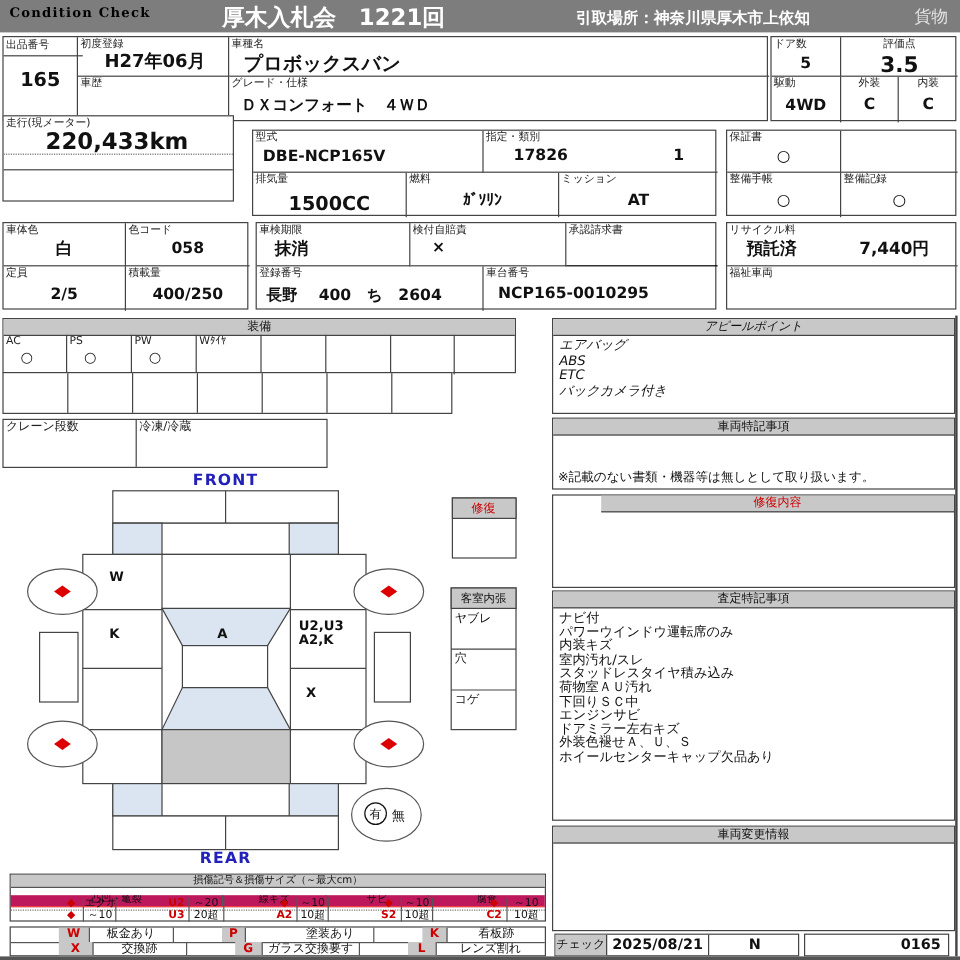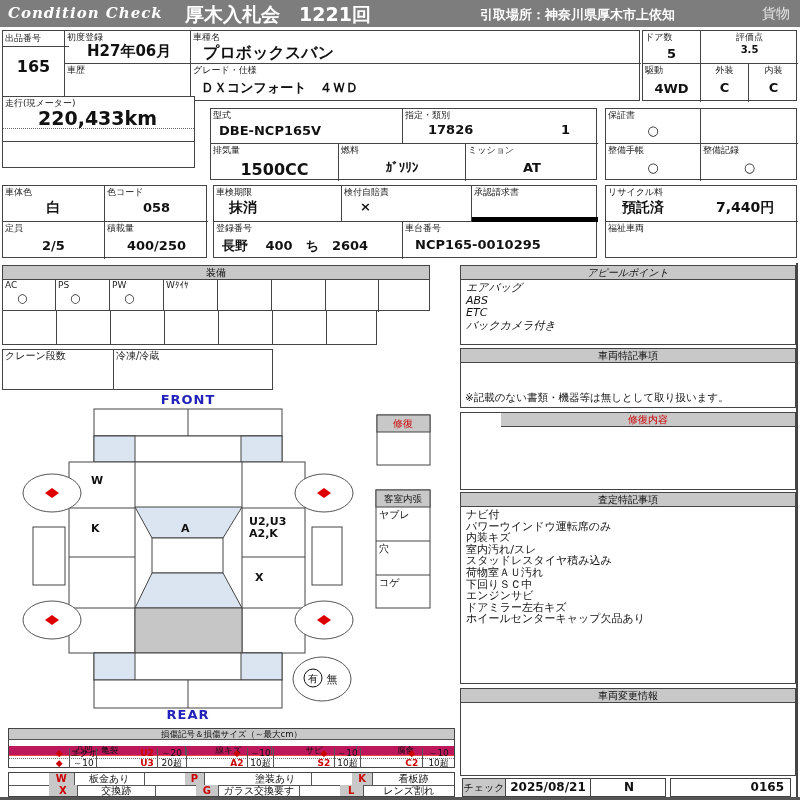--- a/index.html
+++ b/index.html
@@ -19,21 +19,21 @@
   .lc{box-sizing:border-box;border-right:1px solid #555;text-align:center;overflow:hidden;white-space:nowrap;}
   .lc:last-child{border-right:none;}
   svg text{font-family:"DejaVu Sans","Liberation Sans",sans-serif;}
 </style>
 </head>
 <body>
 
 <div id="page">
 
   <div class="hdrbar">
-    <span class="abs" style="left:8px;top:4px;font-family:'DejaVu Serif','Liberation Serif',serif;font-style:italic;font-weight:bold;font-size:15px;color:#ffffff;letter-spacing:1px;">Condition  Check</span>
+    <span class="abs" style="left:8px;top:4px;font-family:'DejaVu Serif','Liberation Serif',serif;font-weight:bold;font-size:11px;color:#000000;letter-spacing:1px;">Condition  Check</span>
     <span class="abs" style="left:185px;top:2px;font-size:19px;font-weight:bold;color:#fff;">厚木入札会　1221回</span>
     <span class="abs" style="left:480px;top:6px;font-size:13px;font-weight:bold;color:#fff;">引取場所：神奈川県厚木市上依知</span>
     <span class="abs" style="right:10px;top:5px;font-size:14px;color:#e3e3e3;">貨物</span>
   </div>
 
   <div class="b" style="left:2px;top:30px;width:638px;height:71px;">
     <div class="abs" style="left:0;top:0;width:62px;height:100%;border-right:1px solid #444;">
       <div class="lb" style="position:relative;border-bottom:1px solid #444;width:62px;left:0;padding:1px 2px 3px 2px;">出品番号</div>
       <div class="v ctr" style="top:26px;font-size:16px;">165</div>
     </div>
@@ -59,21 +59,21 @@
     <div class="abs" style="left:0;top:0;width:58px;height:33px;border-right:1px solid #444;border-bottom:1px solid #444;">
       <div class="lb">ドア数</div>
       <div class="v ctr" style="top:15px;font-size:13px;">5</div>
     </div>
     <div class="abs" style="left:0;top:33px;width:58px;height:38px;border-right:1px solid #444;">
       <div class="lb">駆動</div>
       <div class="v ctr" style="top:17px;font-size:13px;">4WD</div>
     </div>
     <div class="abs" style="left:58px;top:0;width:97px;height:33px;border-bottom:1px solid #444;">
       <div class="lb ctr" style="position:absolute;left:0;">評価点</div>
-      <div class="v ctr" style="top:13px;font-size:10px;">3.5</div>
+      <div class="v ctr" style="top:13px;font-size:18px;">3.5</div>
     </div>
     <div class="abs" style="left:58px;top:33px;width:48px;height:38px;border-right:1px solid #444;">
       <div class="lb ctr" style="position:absolute;left:0;">外装</div>
       <div class="v ctr" style="top:16px;font-size:13px;">C</div>
     </div>
     <div class="abs" style="left:106px;top:33px;width:49px;height:38px;">
       <div class="lb ctr" style="position:absolute;left:0;">内装</div>
       <div class="v ctr" style="top:16px;font-size:13px;">C</div>
     </div>
   </div>
@@ -146,21 +146,21 @@
 
   <div class="b" style="left:213px;top:185px;width:384px;height:73px;">
     <div class="abs" style="left:0;top:0;width:128px;height:36px;border-right:1px solid #444;border-bottom:1px solid #444;">
       <div class="lb">車検期限</div>
       <div class="v" style="left:15px;top:13px;font-size:14px;">抹消</div>
     </div>
     <div class="abs" style="left:128px;top:0;width:130px;height:36px;border-right:1px solid #444;border-bottom:1px solid #444;">
       <div class="lb">検付自賠責</div>
       <div class="v" style="left:18px;top:13px;font-size:13px;">×</div>
     </div>
-    <div class="abs" style="left:258px;top:0;width:126px;height:36px;border-bottom:5px solid #000000;">
+    <div class="abs" style="left:258px;top:0;width:126px;height:36px;border-bottom:1px solid #000000;">
       <div class="lb">承認請求書</div>
       <div class="v" style="left:18px;top:13px;font-size:13px;"></div>
     </div>
     <div class="abs" style="left:0;top:36px;width:189px;height:37px;border-right:1px solid #444;">
       <div class="lb">登録番号</div>
       <div class="v" style="left:8px;top:15px;font-size:13px;">長野　 400　ち　2604</div>
     </div>
     <div class="abs" style="left:189px;top:36px;width:195px;height:37px;">
       <div class="lb">車台番号</div>
       <div class="v" style="left:12px;top:15px;font-size:13px;">NCP165-0010295</div>
@@ -316,20 +316,21 @@
     <div class="panel-items" style="line-height:11.6px;">
       <div>ナビ付</div>
       <div>パワーウインドウ運転席のみ</div>
       <div>内装キズ</div>
       <div>室内汚れ/スレ</div>
       <div>スタッドレスタイヤ積み込み</div>
       <div>荷物室ＡＵ汚れ</div>
       <div>下回りＳＣ中</div>
       <div>エンジンサビ</div>
       <div>ドアミラー左右キズ</div>
+      <div>外装色褪せＡ、Ｕ、Ｓ</div>
       <div>ホイールセンターキャップ欠品あり</div>
     </div>
   </div>
 
   <div class="b" style="left:460px;top:688px;width:336px;height:88px;">
     <div class="boxhdr">車両変更情報</div>
     <div class="panel-items"></div>
   </div>
 
   <div class="b" style="left:462px;top:778px;width:204px;height:19px;">

